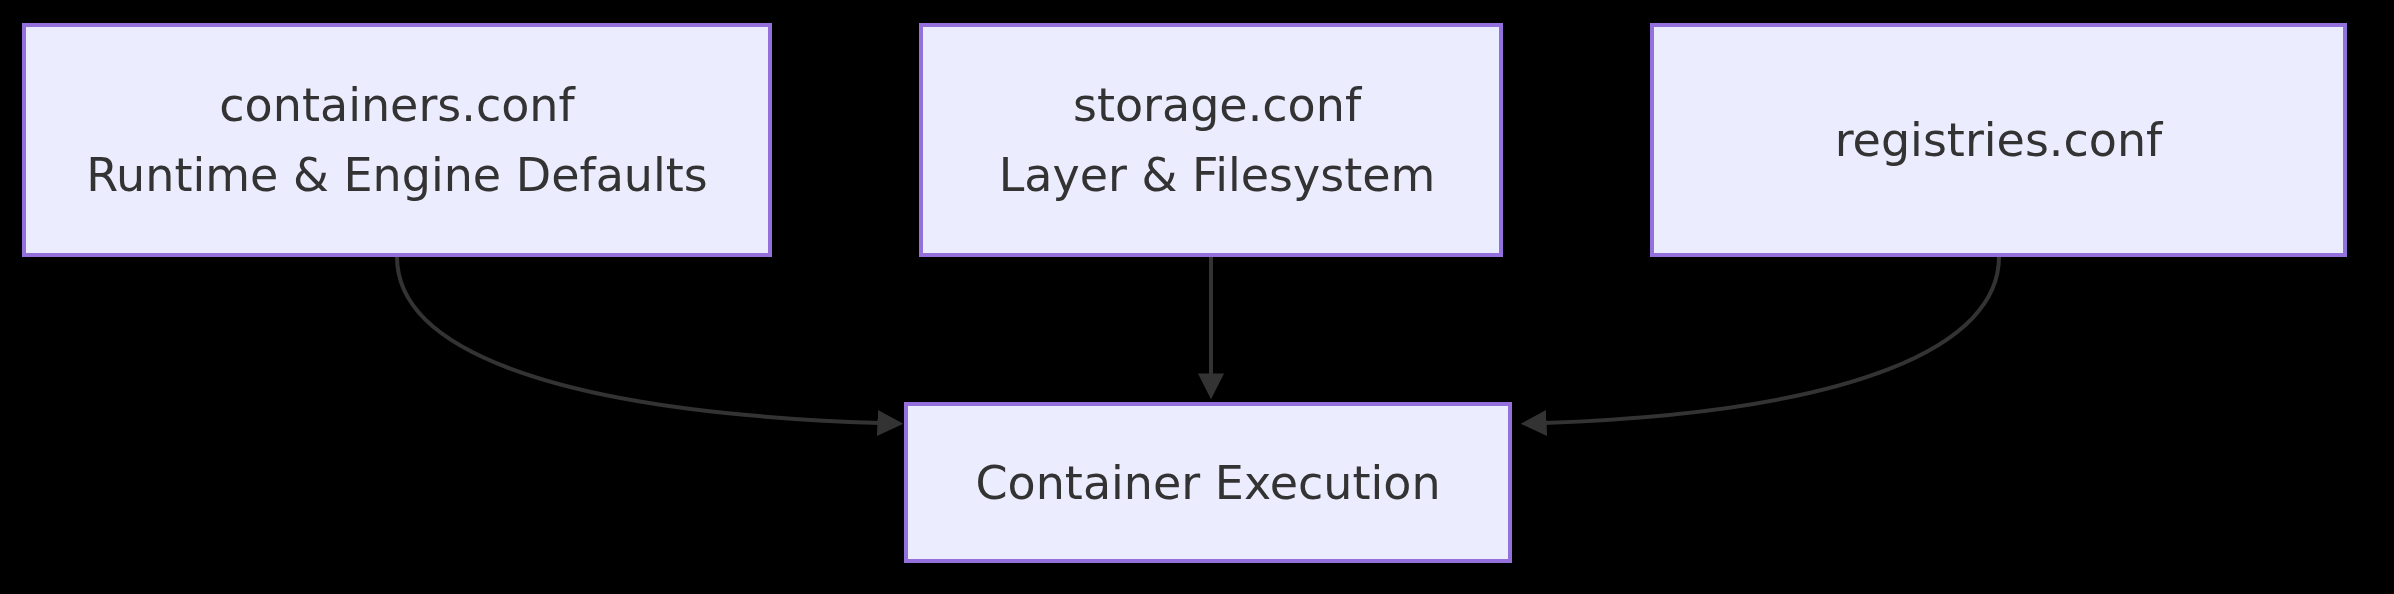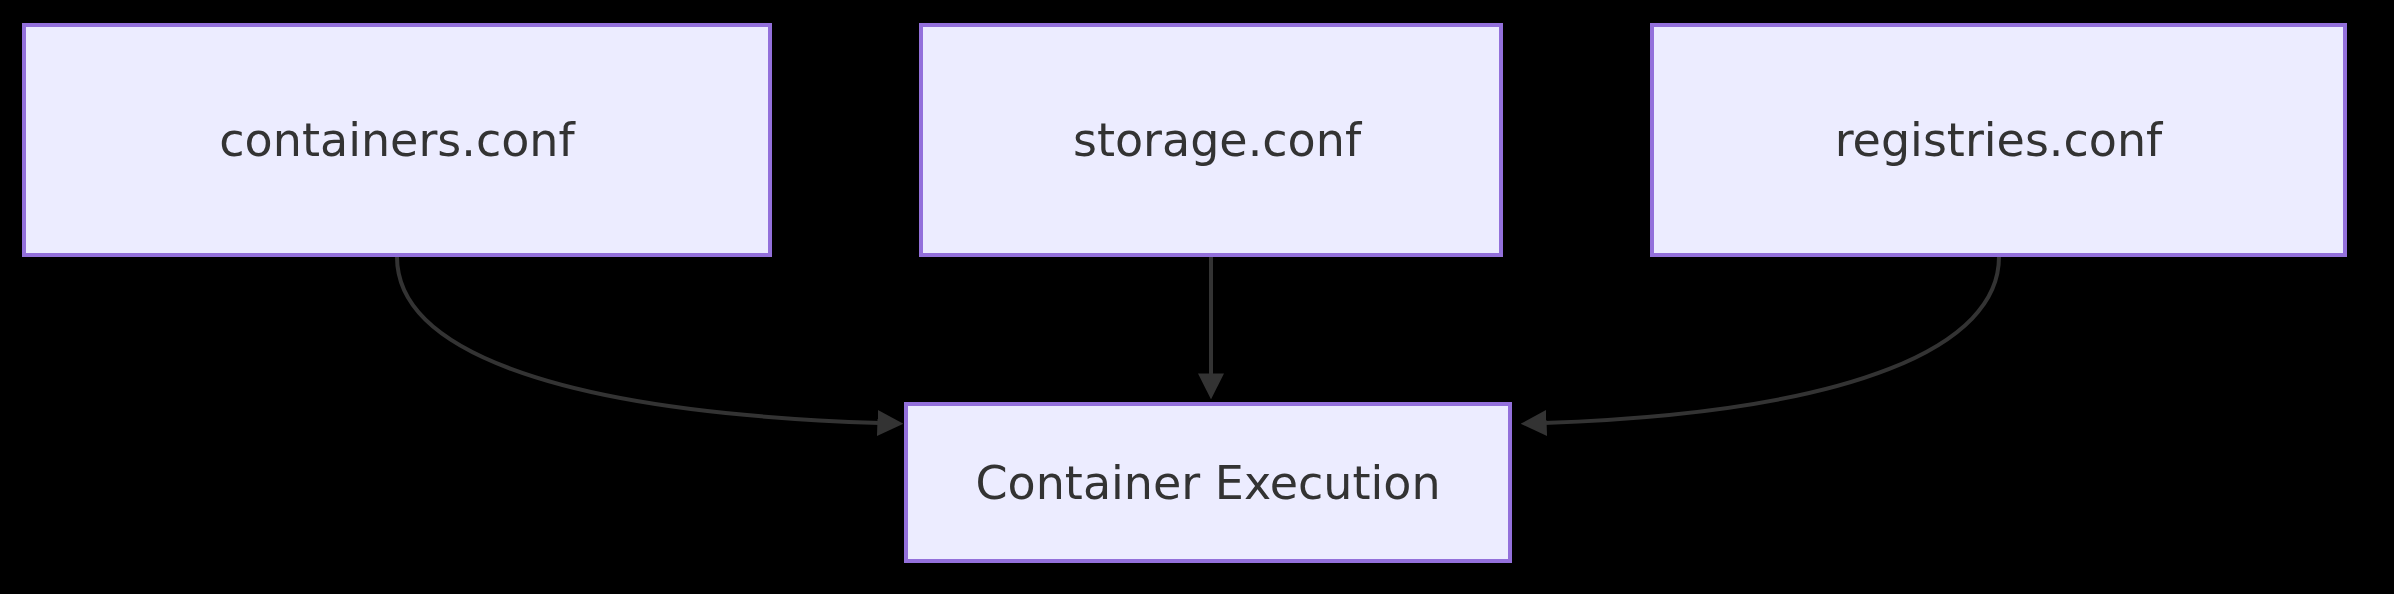--- a/index.html
+++ b/index.html
@@ -62,24 +62,26 @@
         <path class="arrowhead" d="M 0 0 L 10 5 L 0 10 z"></path>
       </marker>
     </defs>
     <path class="edge-path" d="M 397 257 C 397 345, 540 412, 880 423" marker-end="url(#arrowhead)"></path>
     <path class="edge-path" d="M 1211 257 L 1211 376" marker-end="url(#arrowhead)"></path>
     <path class="edge-path" d="M 1999 257 C 1999 345, 1858 412, 1544 423" marker-end="url(#arrowhead)"></path>
   </svg>
 
   <div class="node node-containers">
     <span class="node-line">containers.conf</span>
+    <span class="node-line">Runtime &amp; Engine Defaults</span>
   </div>
 
   <div class="node node-storage">
     <span class="node-line">storage.conf</span>
+    <span class="node-line">Layer &amp; Filesystem</span>
   </div>
 
   <div class="node node-registries">
     <span class="node-line">registries.conf</span>
   </div>
 
   <div class="node node-execution">
     <span class="node-line">Container Execution</span>
   </div>
 

